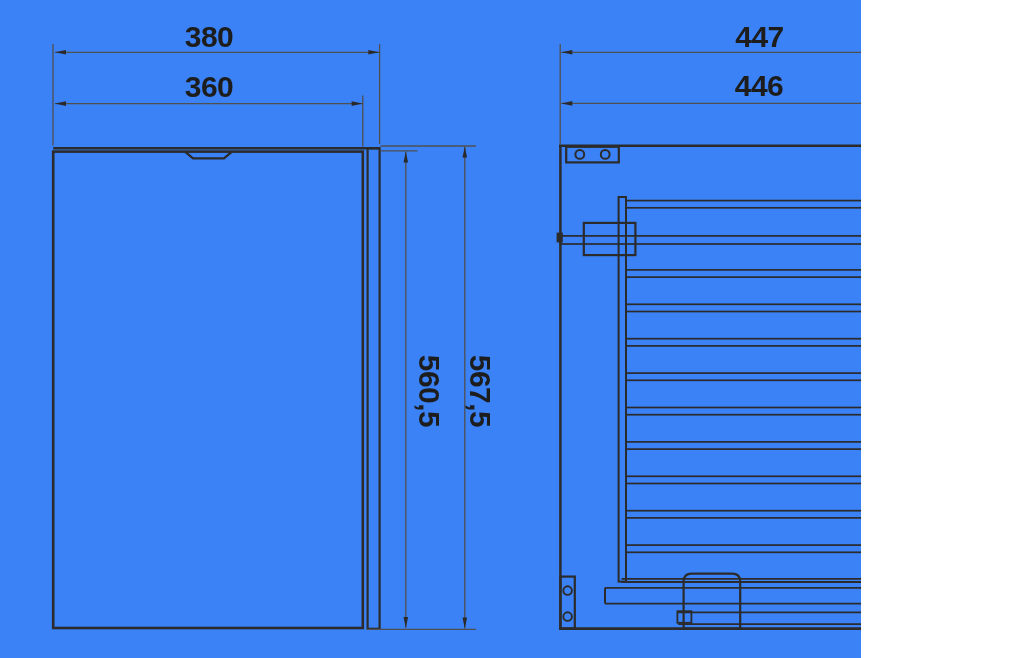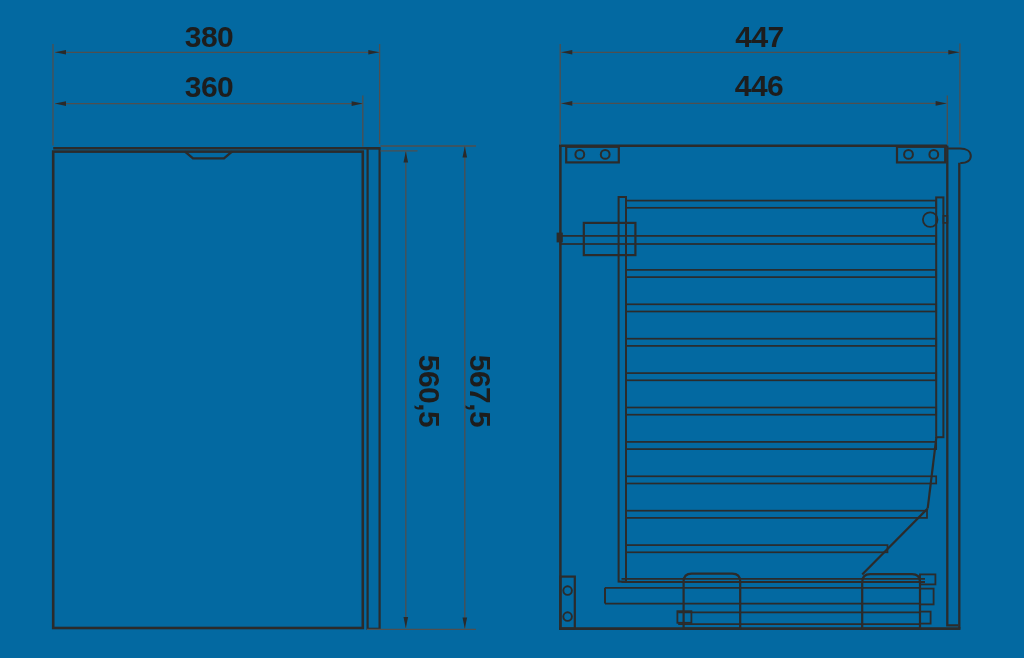--- a/index.html
+++ b/index.html
@@ -1,16 +1,16 @@
 <!DOCTYPE html>
 <html><head>
 <meta charset="utf-8">
 <style>
   html,body{margin:0;padding:0;background:#ffffff;}
-  .stage{position:relative;width:1024px;height:658px;background:#0369a1;overflow:hidden;}
+  .stage{position:relative;width:861px;height:658px;background:#3b82f6;overflow:hidden;}
   svg{display:block;}
   .dim-text{
     font-family:"Liberation Sans", sans-serif;
     font-weight:700;
     font-size:30px;
     letter-spacing:-0.5px;
     fill:#1d1d1d;
   }
   .objline{stroke:#2b2b2b;fill:none;}
   .dimline{stroke:#4f4f4f;fill:none;stroke-width:1.3;}

